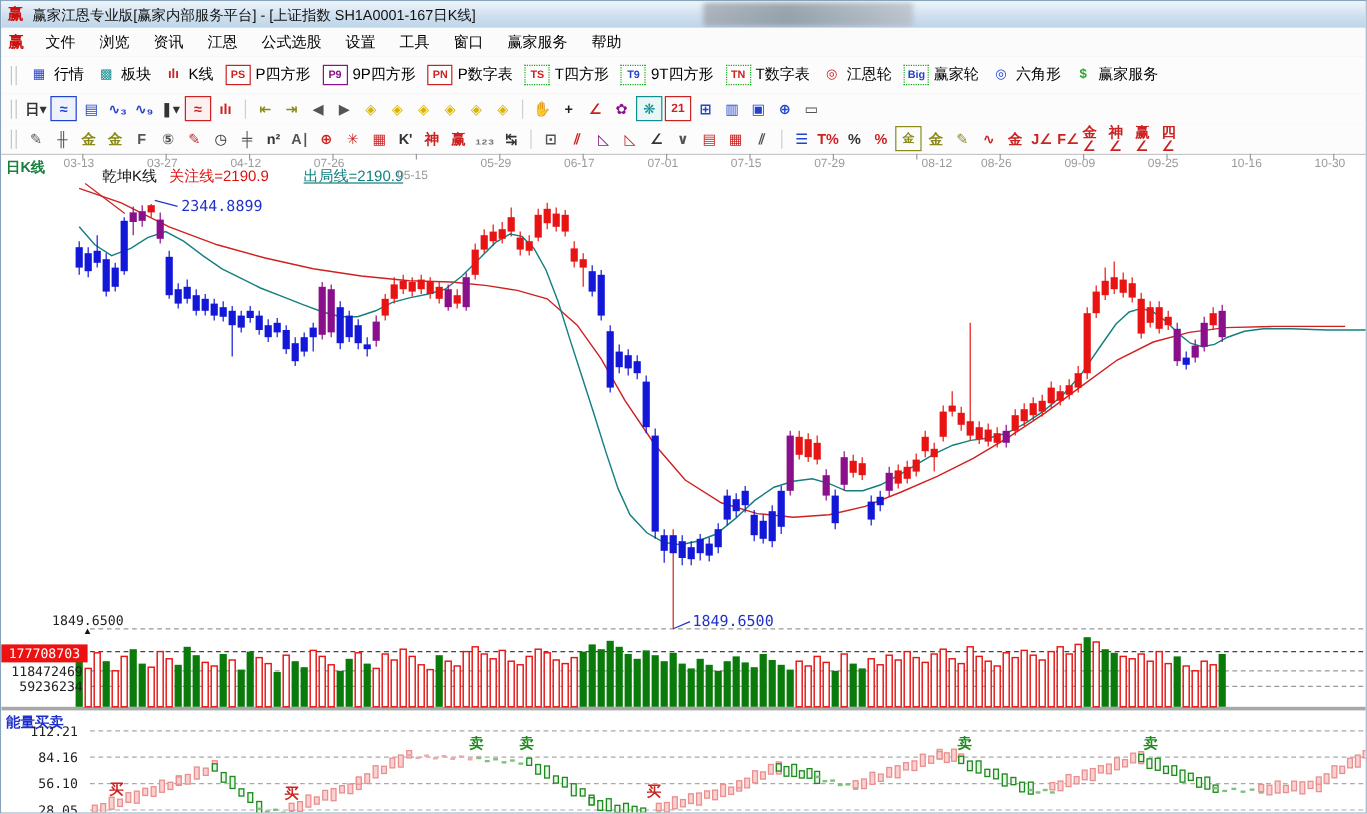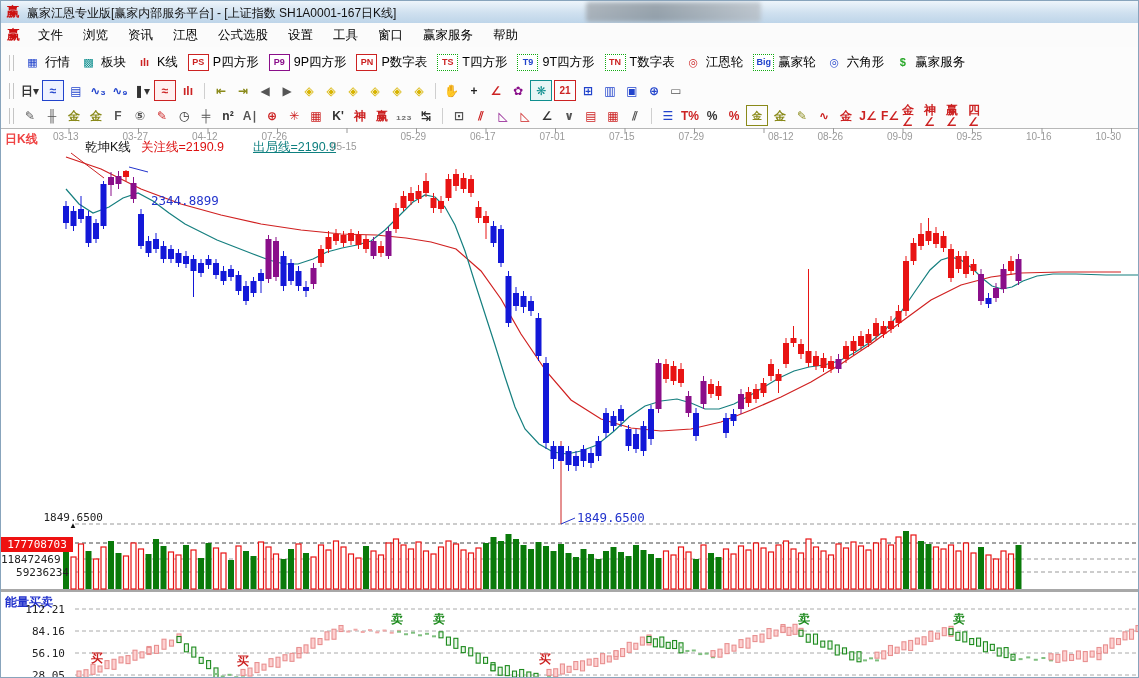--- a/index.html
+++ b/index.html
@@ -25,30 +25,30 @@
   .icon2.box{border:1px solid currentColor;font-size:10px;}
   .icon2.sel-blue{border:1px solid #2244cc;background:#eef2ff;}
   .icon2.sel-red{border:1px solid #cc2222;background:#fff0f0;}
   .icon2.sel-teal{border:1px solid #0f8f8f;background:#e8f6f6;}
   .chart-bg{position:absolute;top:127px;left:0;right:0;bottom:0;background:#fff;border-top:1px solid #b8b8b8;z-index:0;}
   #chart-svg{position:absolute;left:0;top:0;width:1139px;height:678px;z-index:1;pointer-events:none;}
   .lbl{position:absolute;z-index:2;white-space:nowrap;}
   .num{font-family:"DejaVu Sans Mono","Liberation Mono",monospace;}
   .date-lbl{position:absolute;z-index:2;font-size:10px;color:#9a9a9a;}
   .sig{position:absolute;z-index:2;font-size:12px;font-weight:bold;}
-  .period{left:4px;top:130px;color:#ef4444;font-size:12px;font-weight:bold;}
+  .period{left:4px;top:130px;color:#15803d;font-size:12px;font-weight:bold;}
   .qk{left:84px;top:138px;color:#111;font-size:12.5px;}
   .watch{left:140px;top:138px;color:#dd1111;font-size:12.5px;}
   .exit{left:252px;top:138px;color:#0f8080;font-size:12.5px;text-decoration:underline;}
-  .hi-anno{left:150px;top:163px;color:#2233cc;font-size:12.5px;margin-top:29px;}
+  .hi-anno{left:150px;top:163px;color:#2233cc;font-size:12.5px;}
   .lo-anno{left:576px;top:509px;color:#2233cc;font-size:12.5px;}
   .lo-axis{left:0px;top:510px;width:102px;text-align:right;color:#222;font-size:11px;}
   .lo-mark{left:68px;top:520px;color:#111;font-size:8px;}
   .vol-cur{left:0px;top:536px;width:72px;background:#ee1111;color:#fff;font-size:11px;text-align:center;padding:1px 0;}
-  .vol-mid{left:0px;top:552px;width:68px;text-align:left;color:#222;font-size:11px;}
+  .vol-mid{left:0px;top:552px;width:68px;text-align:right;color:#222;font-size:11px;}
   .vol-low{left:0px;top:565px;width:68px;text-align:right;color:#222;font-size:11px;}
   .ind-title{left:4px;top:593px;color:#2030cc;font-size:12px;font-weight:bold;}
   .ind-lbl{position:absolute;width:64px;text-align:right;color:#222;font-size:11px;z-index:2;}
 </style>
 </head>
 <body>
 
 <div class="window">
   <div class="titlebar">
     <span class="logo">赢</span>

